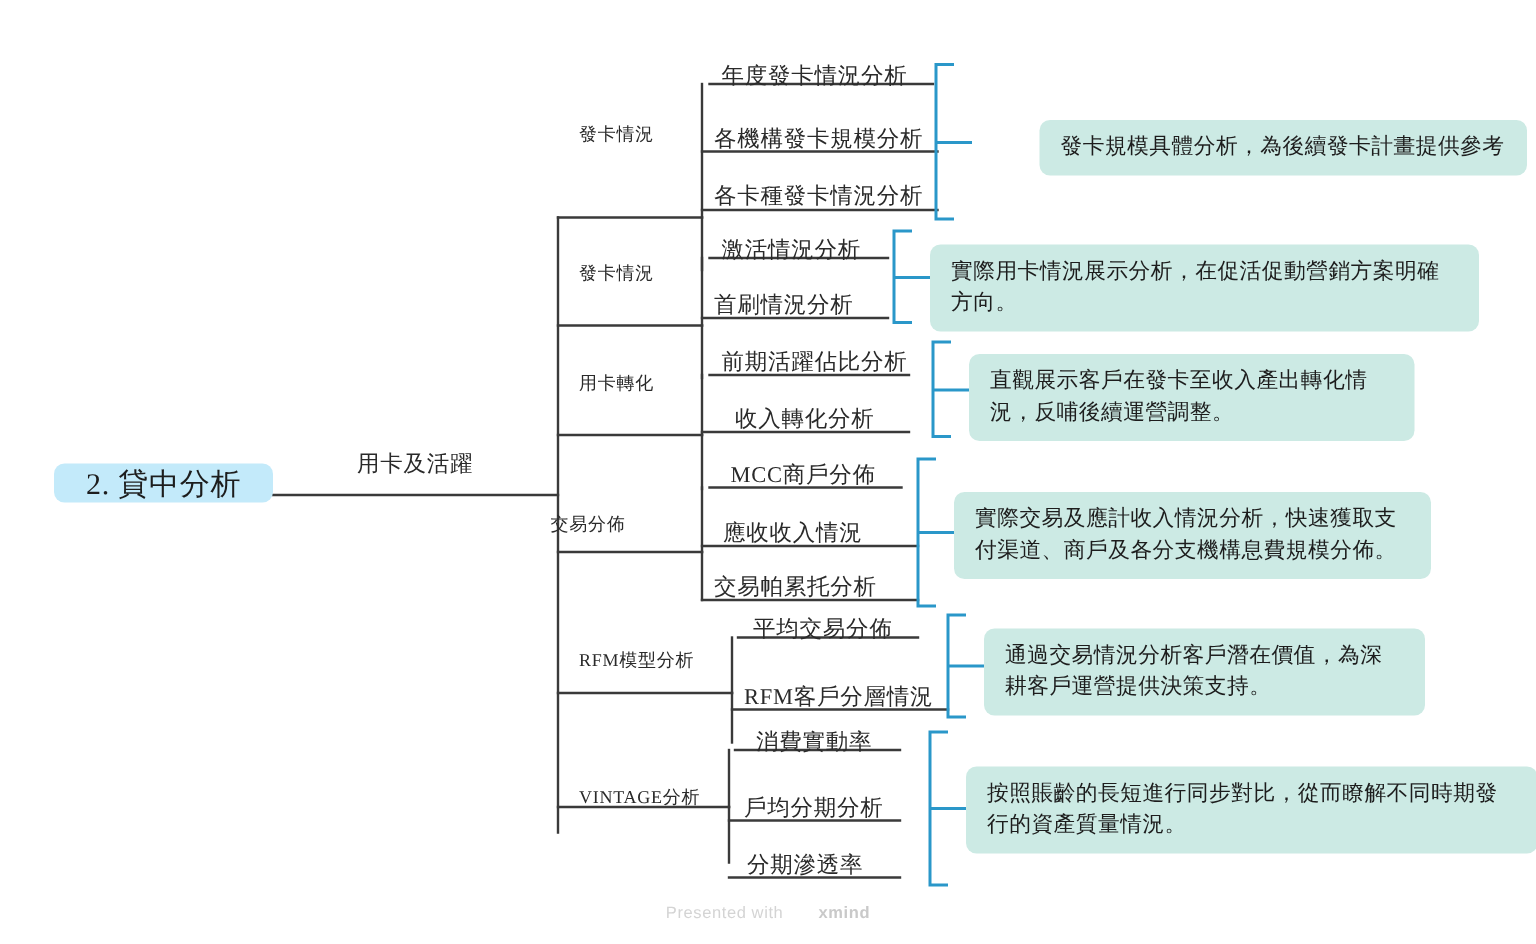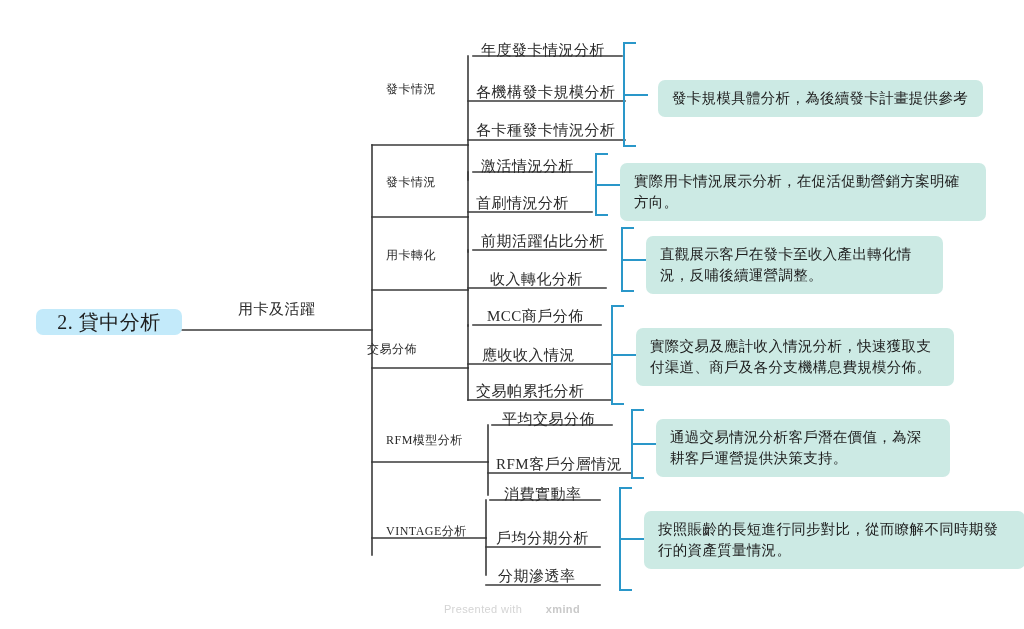--- a/index.html
+++ b/index.html
@@ -188,21 +188,21 @@
   <div class="root-node">
     <span>2. 貸中分析</span>
   </div>
 
   <div class="trunk-label" style="left:238px; top:300px;">用卡及活躍</div>
 
   <div class="branch-label" style="left:386px; top:81px;">發卡情況</div>
   <div class="leaf" style="left:481px; top:41px;">年度發卡情況分析</div>
   <div class="leaf" style="left:476px; top:83px;">各機構發卡規模分析</div>
   <div class="leaf" style="left:476px; top:121px;">各卡種發卡情況分析</div>
-  <div class="callout" style="left:658px; top:80px; width:325px;">發卡規模具體分析，為後續發卡計畫提供參考</div>
+  <div class="callout" style="left:693px; top:80px; width:325px;">發卡規模具體分析，為後續發卡計畫提供參考</div>
 
   <div class="branch-label" style="left:386px; top:174px;">發卡情況</div>
   <div class="leaf" style="left:481px; top:157px;">激活情況分析</div>
   <div class="leaf" style="left:476px; top:194px;">首刷情況分析</div>
   <div class="callout" style="left:620px; top:163px; width:366px;">實際用卡情況展示分析，在促活促動營銷方案明確方向。</div>
 
   <div class="branch-label" style="left:386px; top:247px;">用卡轉化</div>
   <div class="leaf" style="left:481px; top:232px;">前期活躍佔比分析</div>
   <div class="leaf" style="left:490px; top:270px;">收入轉化分析</div>
   <div class="callout" style="left:646px; top:236px; width:297px;">直觀展示客戶在發卡至收入產出轉化情況，反哺後續運營調整。</div>

